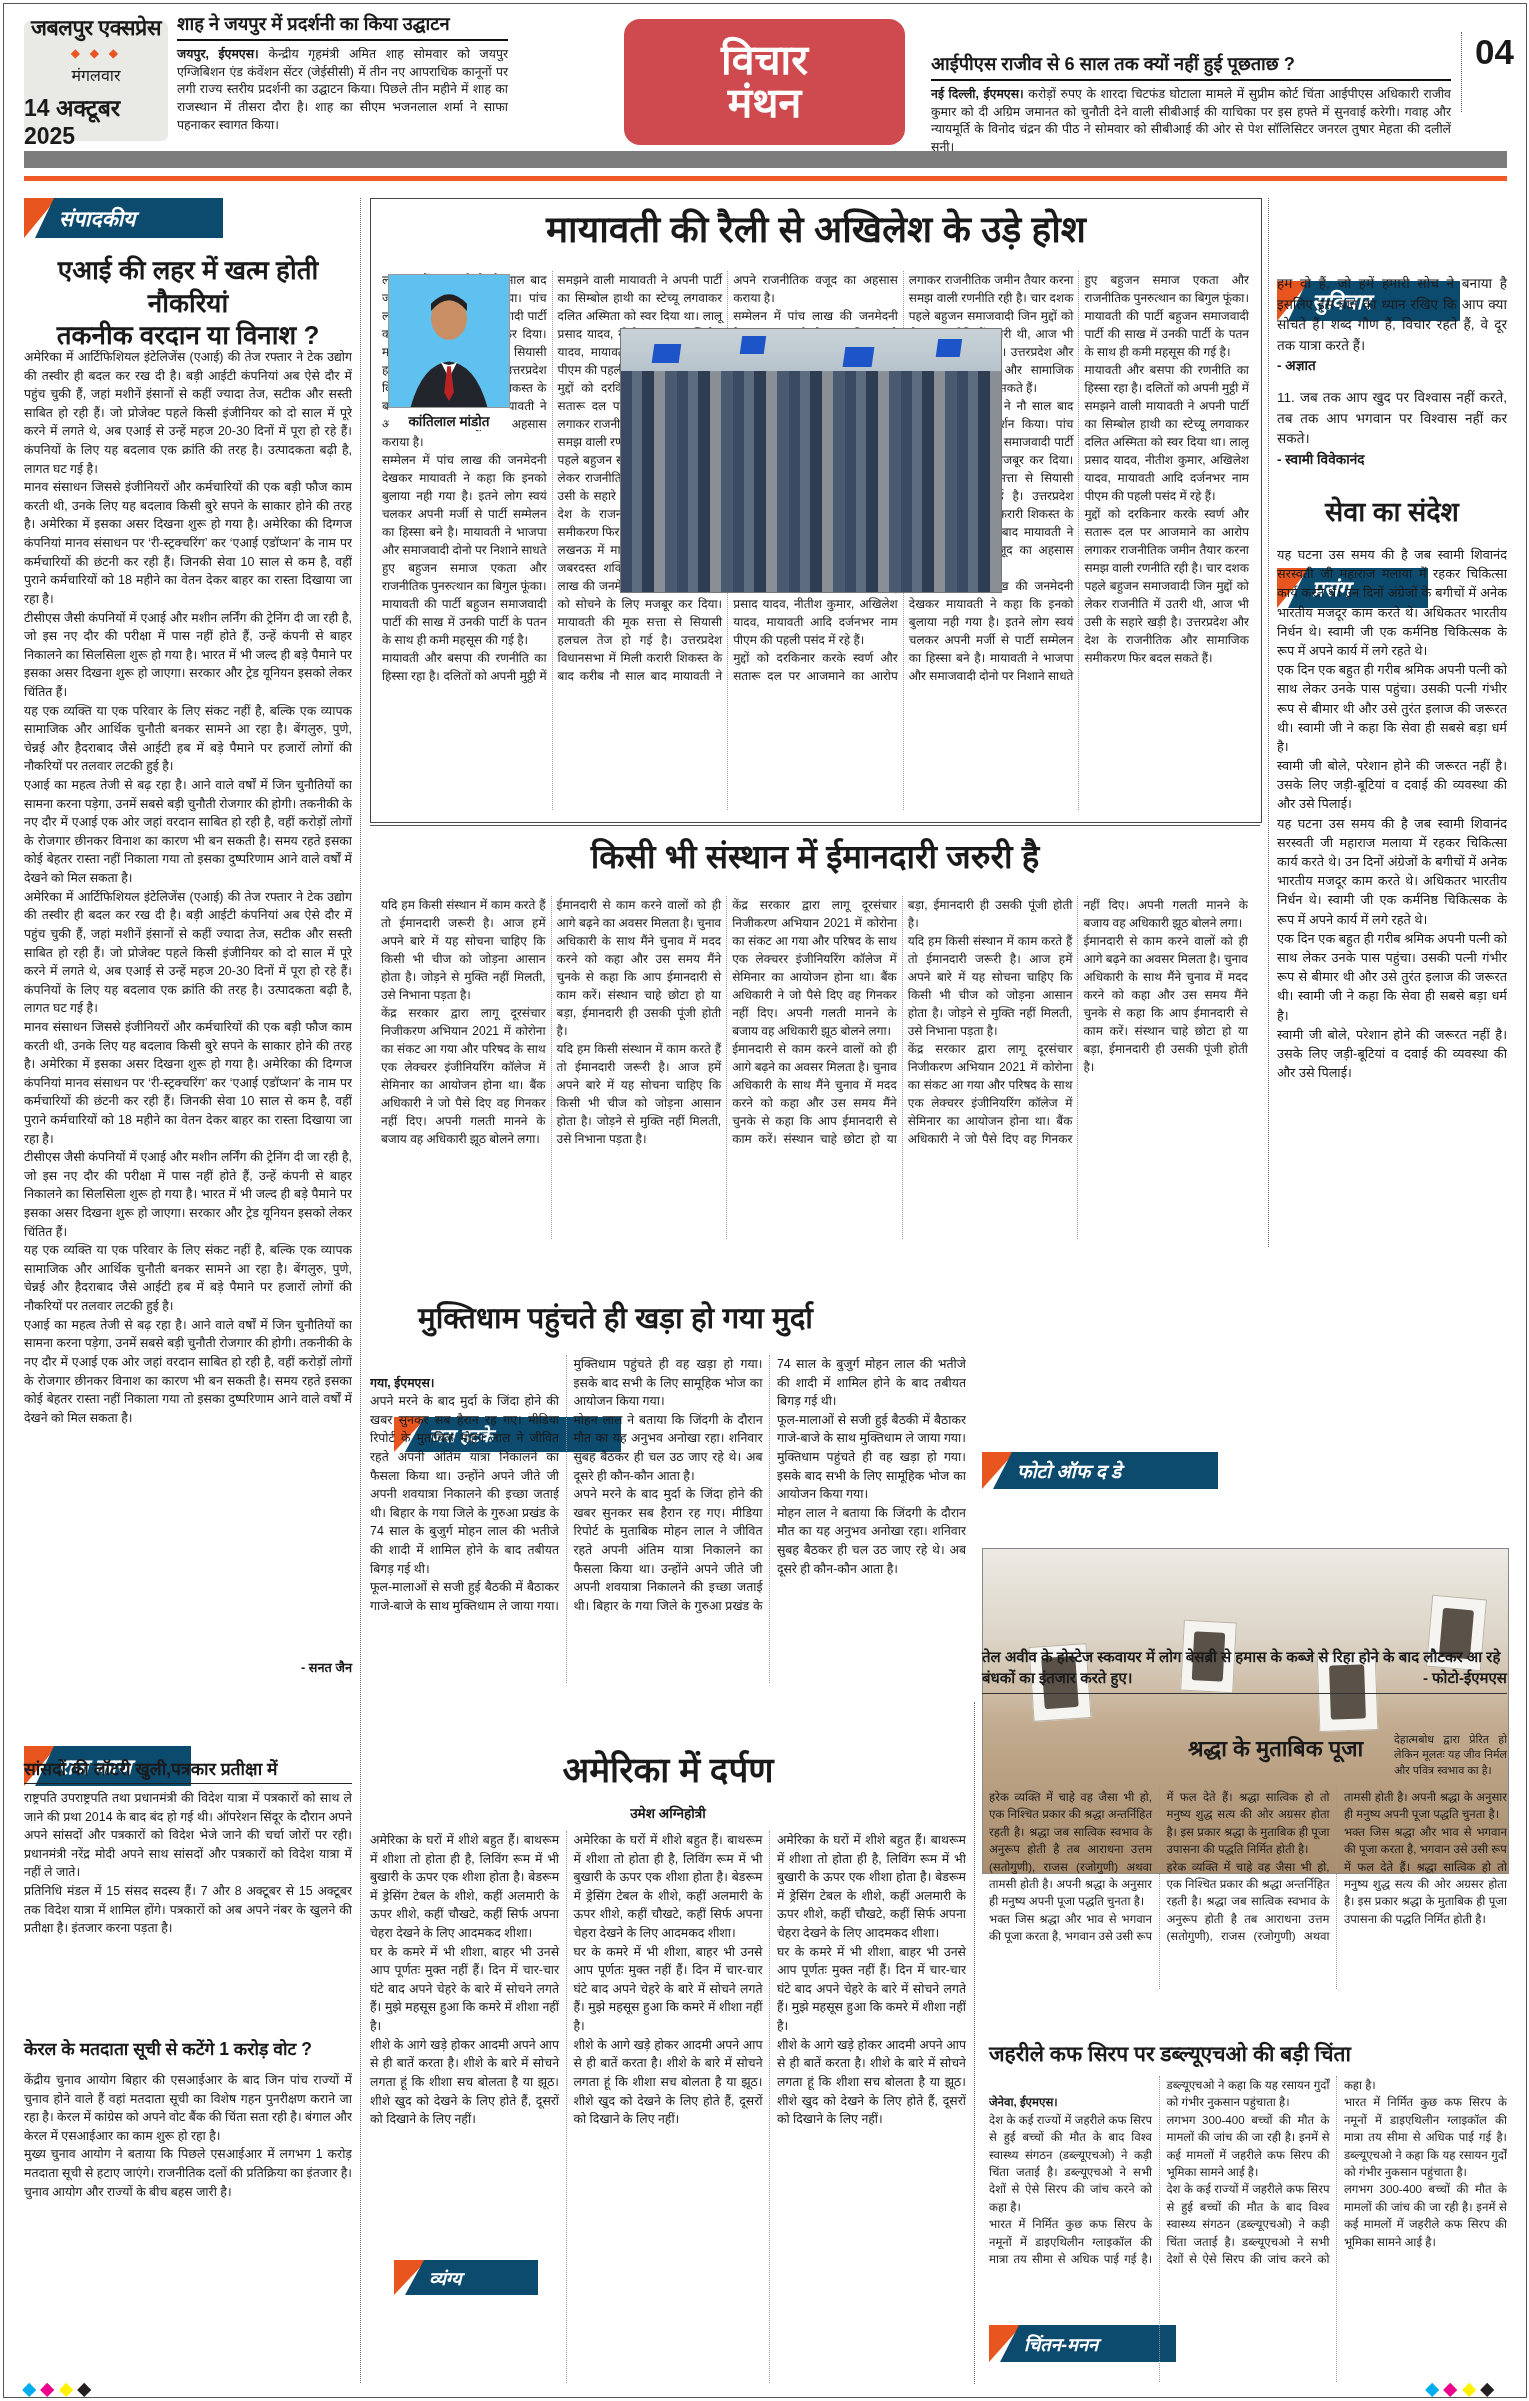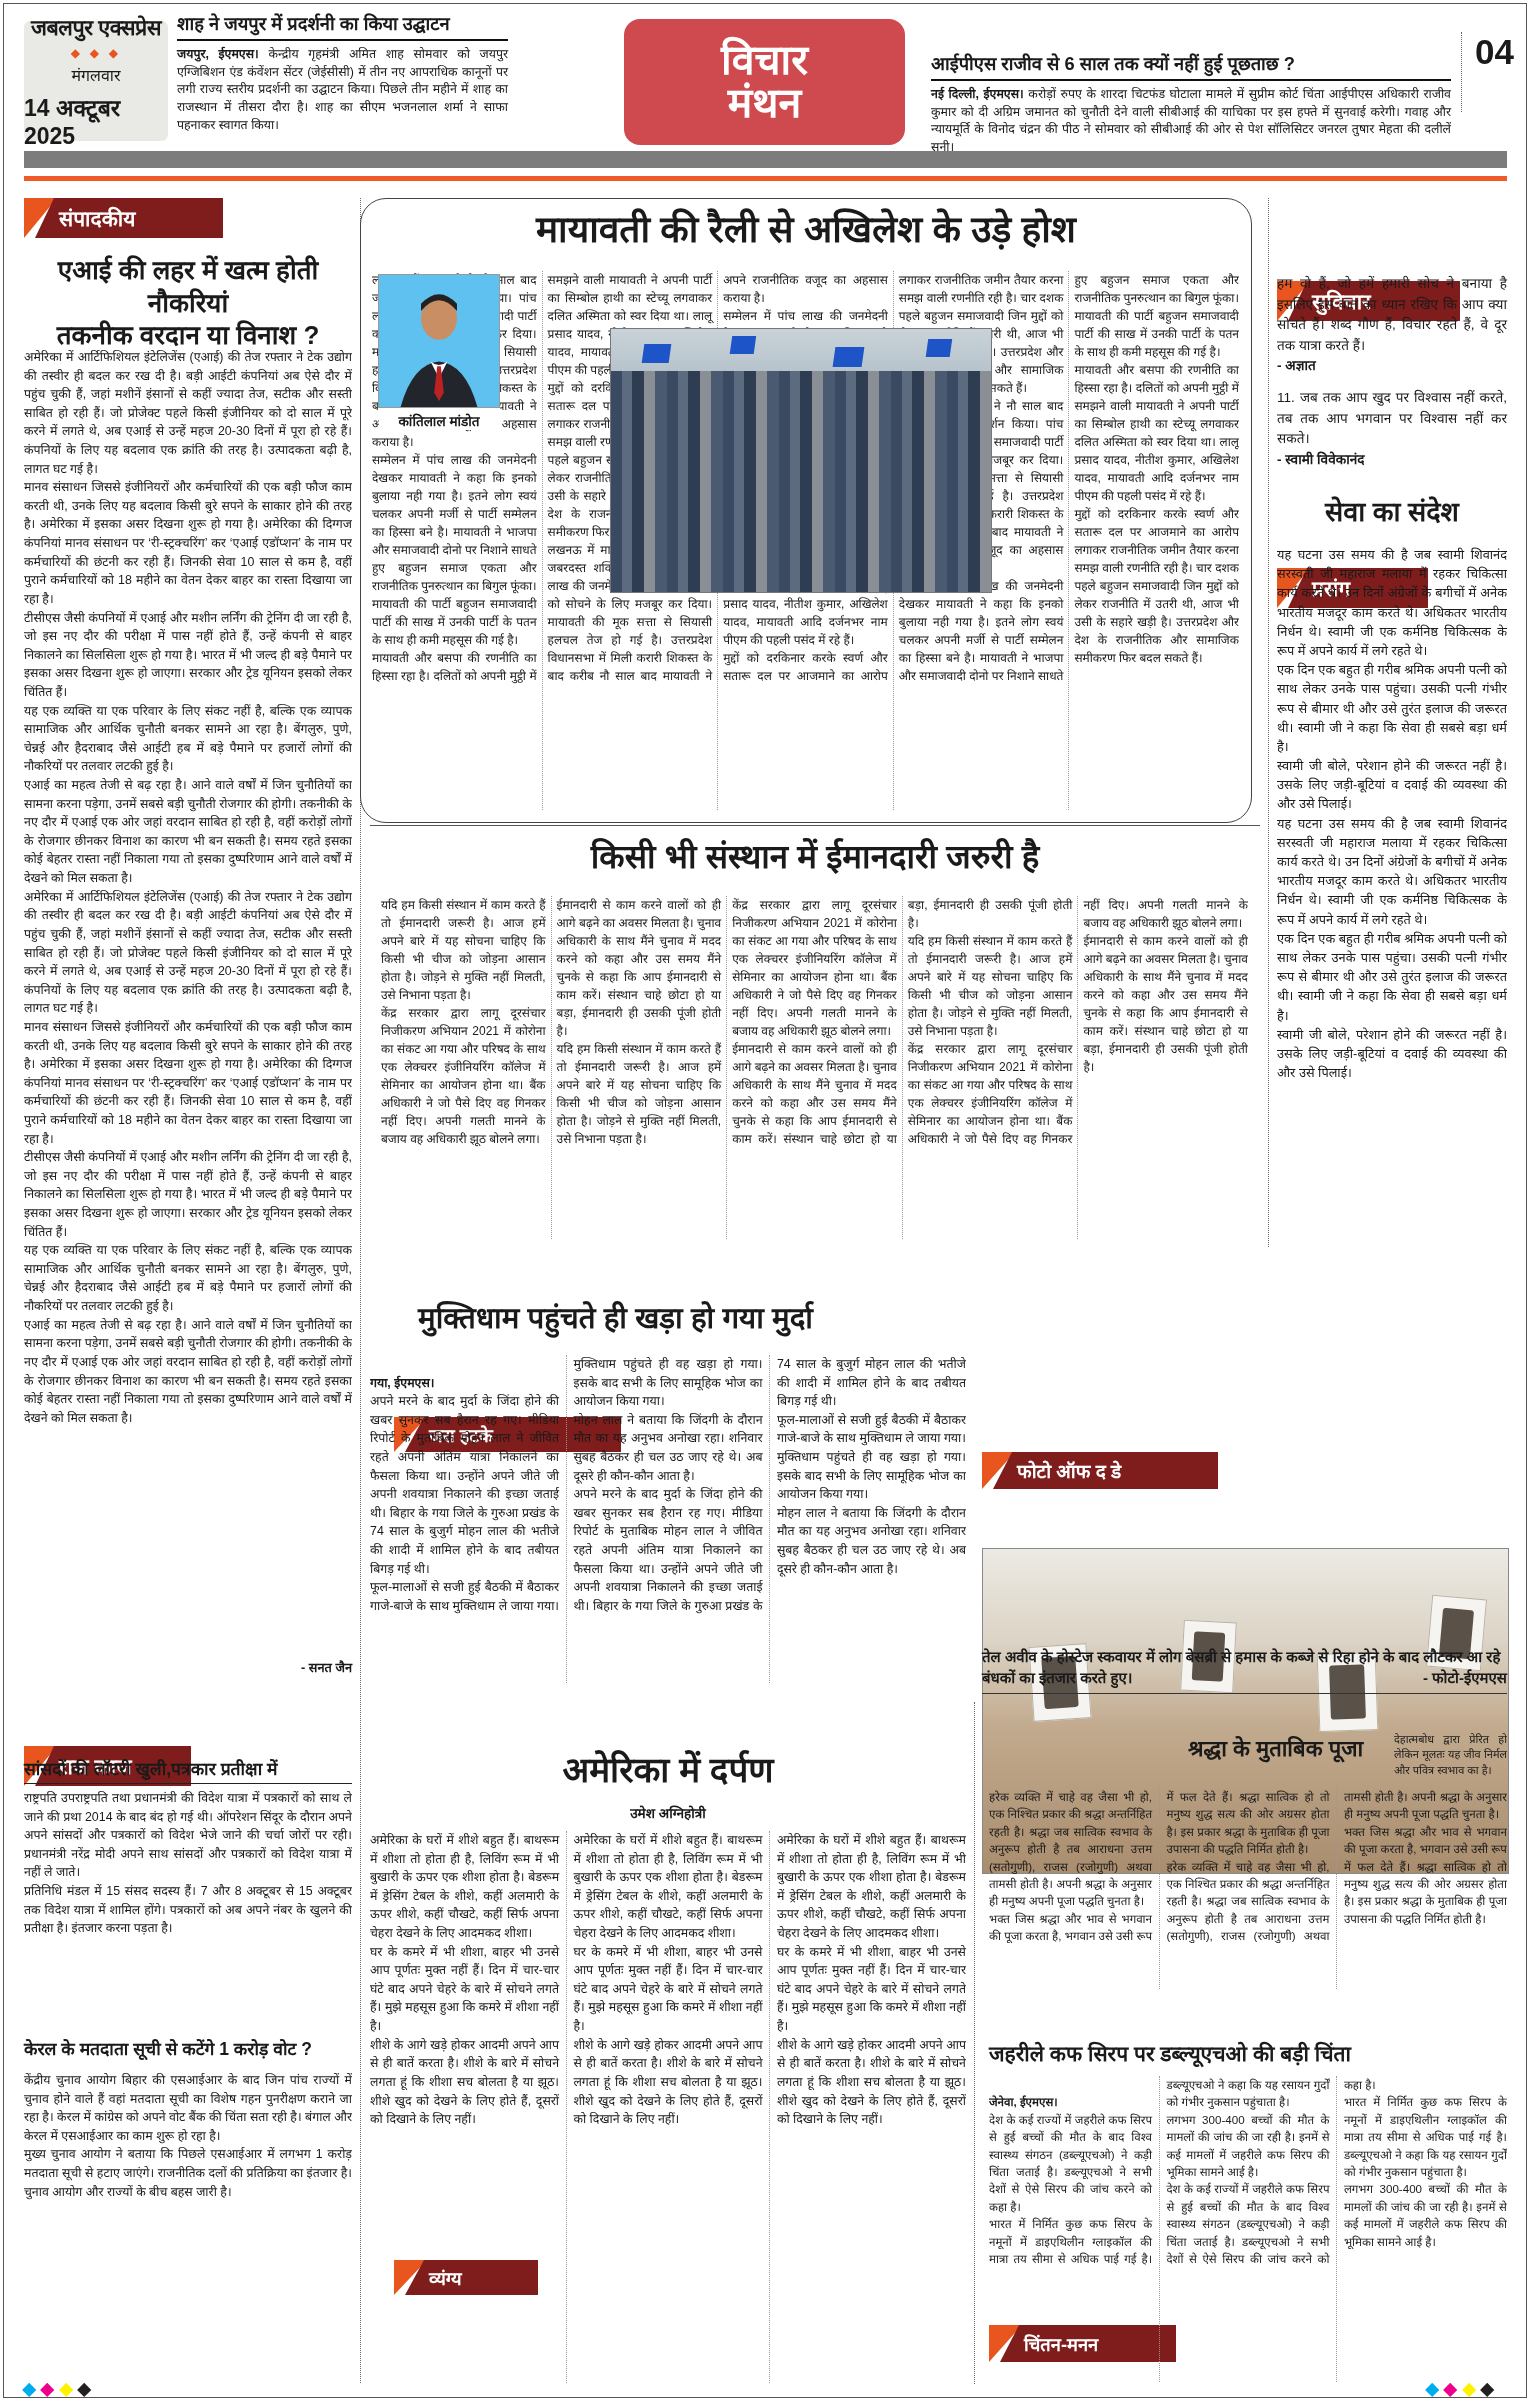--- a/index.html
+++ b/index.html
@@ -21,23 +21,23 @@
            display:flex;flex-direction:column;align-items:center;justify-content:center;color:#fff;
            font-weight:bold;font-size:41px;line-height:1.05;}
   .pg-num{left:1469px;top:32px;width:51px;font-size:35px;font-weight:bold;text-align:center;}
   .vdot{border-left:1.6px dotted #666;width:0;}
   .gray-bar{left:24px;top:151px;width:1483px;height:16.7px;background:#7c7c7c;}
   .orange-line{left:24px;top:176px;width:1483px;height:4.8px;background:#f05a28;}
   
   .sec-label{position:relative;height:40px;}
   .sec-label .tri{position:absolute;left:0;top:0;width:33px;height:100%;background:#e8551e;
                   clip-path:polygon(0 0,100% 0,0 100%);}
-  .sec-label .lbl{position:absolute;left:11px;top:0;right:0;bottom:0;background:#7f1d1d;color:#fff;
+  .sec-label .lbl{position:absolute;left:11px;top:0;right:0;bottom:0;background:#0c4a6e;color:#fff;
                   font-weight:bold;font-size:21px;display:flex;align-items:center;padding-left:24px;
-                  clip-path:polygon(19px 0,100% 0,100% 100%,0 100%);}
+                  clip-path:polygon(19px 0,100% 0,100% 100%,0 100%);font-style:italic;}
   
   .headline{font-weight:bold;text-align:center;line-height:1.25;}
   .bodytext{font-size:12.4px;line-height:1.5;text-align:justify;white-space:pre-line;overflow:hidden;}
   .cols3{column-count:3;column-gap:14.4px;column-rule:0.8px dotted #999;}
   .cols5{column-count:5;column-gap:11px;column-rule:0.8px dotted #999;}
   .sign{font-weight:bold;text-align:right;font-size:12.8px;}
   .dateline{font-weight:bold;}
   
   .art-box{border:1px solid #444;}
   .author{display:flex;flex-direction:column;align-items:center;gap:3.2px;background:#fff;}
@@ -121,21 +121,21 @@
     <span class="tri"></span>
     <span class="lbl">राज काज</span>
   </div>
   <div class="abs" style="left:24px;top:1756px;width:328px;font-size:17.5px;font-weight:bold;border-bottom:1.2px solid #222;padding-bottom:3.2px;">सांसदों की लॉटरी खुली,पत्रकार प्रतीक्षा में</div>
   <div class="abs bodytext" style="left:24px;top:1789px;width:328px;height:239px;">राष्ट्रपति उपराष्ट्रपति तथा प्रधानमंत्री की विदेश यात्रा में पत्रकारों को साथ ले जाने की प्रथा 2014 के बाद बंद हो गई थी। ऑपरेशन सिंदूर के दौरान अपने अपने सांसदों और पत्रकारों को विदेश भेजे जाने की चर्चा जोरों पर रही। प्रधानमंत्री नरेंद्र मोदी अपने साथ सांसदों और पत्रकारों को विदेश यात्रा में नहीं ले जाते।
 प्रतिनिधि मंडल में 15 संसद सदस्य हैं। 7 और 8 अक्टूबर से 15 अक्टूबर तक विदेश यात्रा में शामिल होंगे। पत्रकारों को अब अपने नंबर के खुलने की प्रतीक्षा है। इंतजार करना पड़ता है।</div>
   <div class="abs" style="left:24px;top:2036px;width:328px;font-size:17.5px;font-weight:bold;">केरल के मतदाता सूची से कटेंगे 1 करोड़ वोट ?</div>
   <div class="abs bodytext" style="left:24px;top:2071px;width:328px;height:311px;">केंद्रीय चुनाव आयोग बिहार की एसआईआर के बाद जिन पांच राज्यों में चुनाव होने वाले हैं वहां मतदाता सूची का विशेष गहन पुनरीक्षण कराने जा रहा है। केरल में कांग्रेस को अपने वोट बैंक की चिंता सता रही है। बंगाल और केरल में एसआईआर का काम शुरू हो रहा है।
 मुख्य चुनाव आयोग ने बताया कि पिछले एसआईआर में लगभग 1 करोड़ मतदाता सूची से हटाए जाएंगे। राजनीतिक दलों की प्रतिक्रिया का इंतजार है। चुनाव आयोग और राज्यों के बीच बहस जारी है।</div>
 
-  <div class="abs art-box" style="left:360px;top:198px;width:890px;height:623px;border-radius:26px;">
+  <div class="abs art-box" style="left:370px;top:198px;width:890px;height:623px;">
     <div class="headline" style="margin-top:8px;font-size:37px;">मायावती की रैली से अखिलेश के उड़े होश</div>
     <div class="bodytext cols5" style="position:absolute;left:11px;top:72px;width:867px;height:539px;font-size:12px;">लखनऊ में मायावती ने नौ साल बाद जबरदस्त शक्ति प्रदर्शन किया। पांच लाख की जनमेदनी ने समाजवादी पार्टी को सोचने के लिए मजबूर कर दिया। मायावती की मूक सत्ता से सियासी हलचल तेज हो गई है। उत्तरप्रदेश विधानसभा में मिली करारी शिकस्त के बाद करीब नौ साल बाद मायावती ने अपने राजनीतिक वजूद का अहसास कराया है।
 सम्मेलन में पांच लाख की जनमेदनी देखकर मायावती ने कहा कि इनको बुलाया नही गया है। इतने लोग स्वयं चलकर अपनी मर्जी से पार्टी सम्मेलन का हिस्सा बने है। मायावती ने भाजपा और समाजवादी दोनो पर निशाने साधते हुए बहुजन समाज एकता और राजनीतिक पुनरुत्थान का बिगुल फूंका। मायावती की पार्टी बहुजन समाजवादी पार्टी की साख में उनकी पार्टी के पतन के साथ ही कमी महसूस की गई है।
 मायावती और बसपा की रणनीति का हिस्सा रहा है। दलितों को अपनी मुट्ठी में समझने वाली मायावती ने अपनी पार्टी का सिम्बोल हाथी का स्टेच्यू लगवाकर दलित अस्मिता को स्वर दिया था। लालू प्रसाद यादव, नीतीश कुमार, अखिलेश यादव, मायावती आदि दर्जनभर नाम पीएम की पहली पसंद में रहे हैं।
 मुद्दों को दरकिनार करके स्वर्ण और सतारू दल पर आजमाने का आरोप लगाकर राजनीतिक जमीन तैयार करना समझ वाली रणनीति रही है। चार दशक पहले बहुजन समाजवादी जिन मुद्दों को लेकर राजनीति में उतरी थी, आज भी उसी के सहारे खड़ी है। उत्तरप्रदेश और देश के राजनीतिक और सामाजिक समीकरण फिर बदल सकते हैं।
 लखनऊ में मायावती ने नौ साल बाद जबरदस्त शक्ति प्रदर्शन किया। पांच लाख की जनमेदनी ने समाजवादी पार्टी को सोचने के लिए मजबूर कर दिया। मायावती की मूक सत्ता से सियासी हलचल तेज हो गई है। उत्तरप्रदेश विधानसभा में मिली करारी शिकस्त के बाद करीब नौ साल बाद मायावती ने अपने राजनीतिक वजूद का अहसास कराया है।
 सम्मेलन में पांच लाख की जनमेदनी देखकर मायावती ने कहा कि इनको बुलाया नही गया है। इतने लोग स्वयं चलकर अपनी मर्जी से पार्टी सम्मेलन का हिस्सा बने है। मायावती ने भाजपा और समाजवादी दोनो पर निशाने साधते हुए बहुजन समाज एकता और राजनीतिक पुनरुत्थान का बिगुल फूंका। मायावती की पार्टी बहुजन समाजवादी पार्टी की साख में उनकी पार्टी के पतन के साथ ही कमी महसूस की गई है।
 मायावती और बसपा की रणनीति का हिस्सा रहा है। दलितों को अपनी मुट्ठी में समझने वाली मायावती ने अपनी पार्टी का सिम्बोल हाथी का स्टेच्यू लगवाकर दलित अस्मिता को स्वर दिया था। लालू प्रसाद यादव, नीतीश कुमार, अखिलेश यादव, मायावती आदि दर्जनभर नाम पीएम की पहली पसंद में रहे हैं।
 मुद्दों को दरकिनार करके स्वर्ण और सतारू दल पर आजमाने का आरोप लगाकर राजनीतिक जमीन तैयार करना समझ वाली रणनीति रही है। चार दशक पहले बहुजन समाजवादी जिन मुद्दों को लेकर राजनीति में उतरी थी, आज भी उसी के सहारे खड़ी है। उत्तरप्रदेश और देश के राजनीतिक और सामाजिक समीकरण फिर बदल सकते हैं।
 लखनऊ में मायावती ने नौ साल बाद जबरदस्त शक्ति प्रदर्शन किया। पांच लाख की जनमेदनी ने समाजवादी पार्टी को सोचने के लिए मजबूर कर दिया। मायावती की मूक सत्ता से सियासी हलचल तेज हो गई है। उत्तरप्रदेश विधानसभा में मिली करारी शिकस्त के बाद करीब नौ साल बाद मायावती ने अपने राजनीतिक वजूद का अहसास कराया है।

